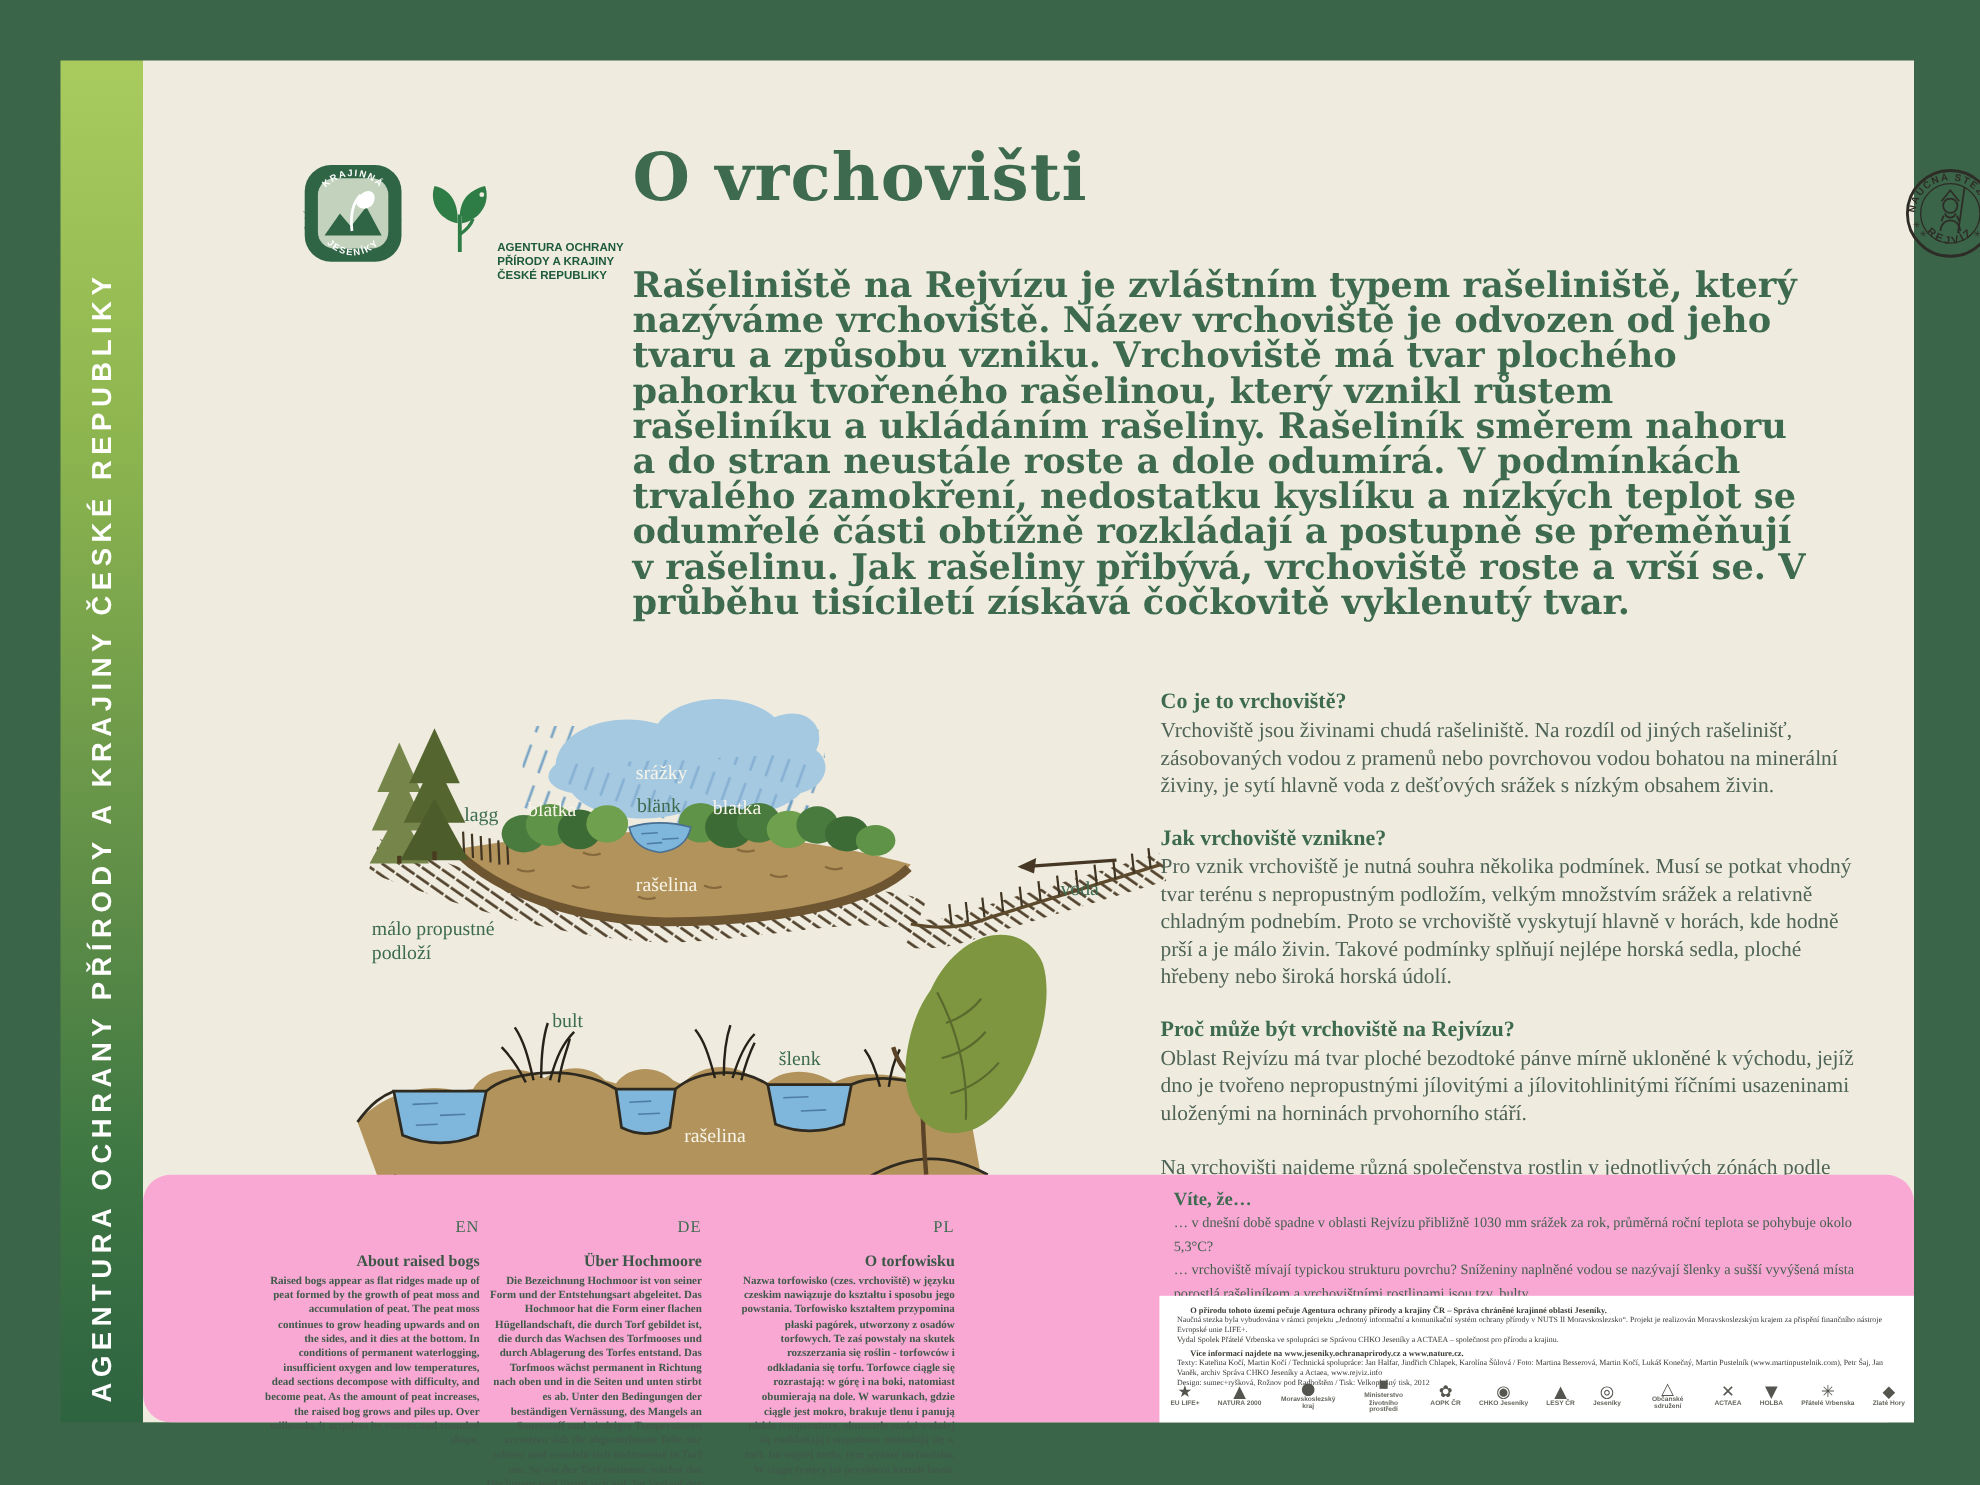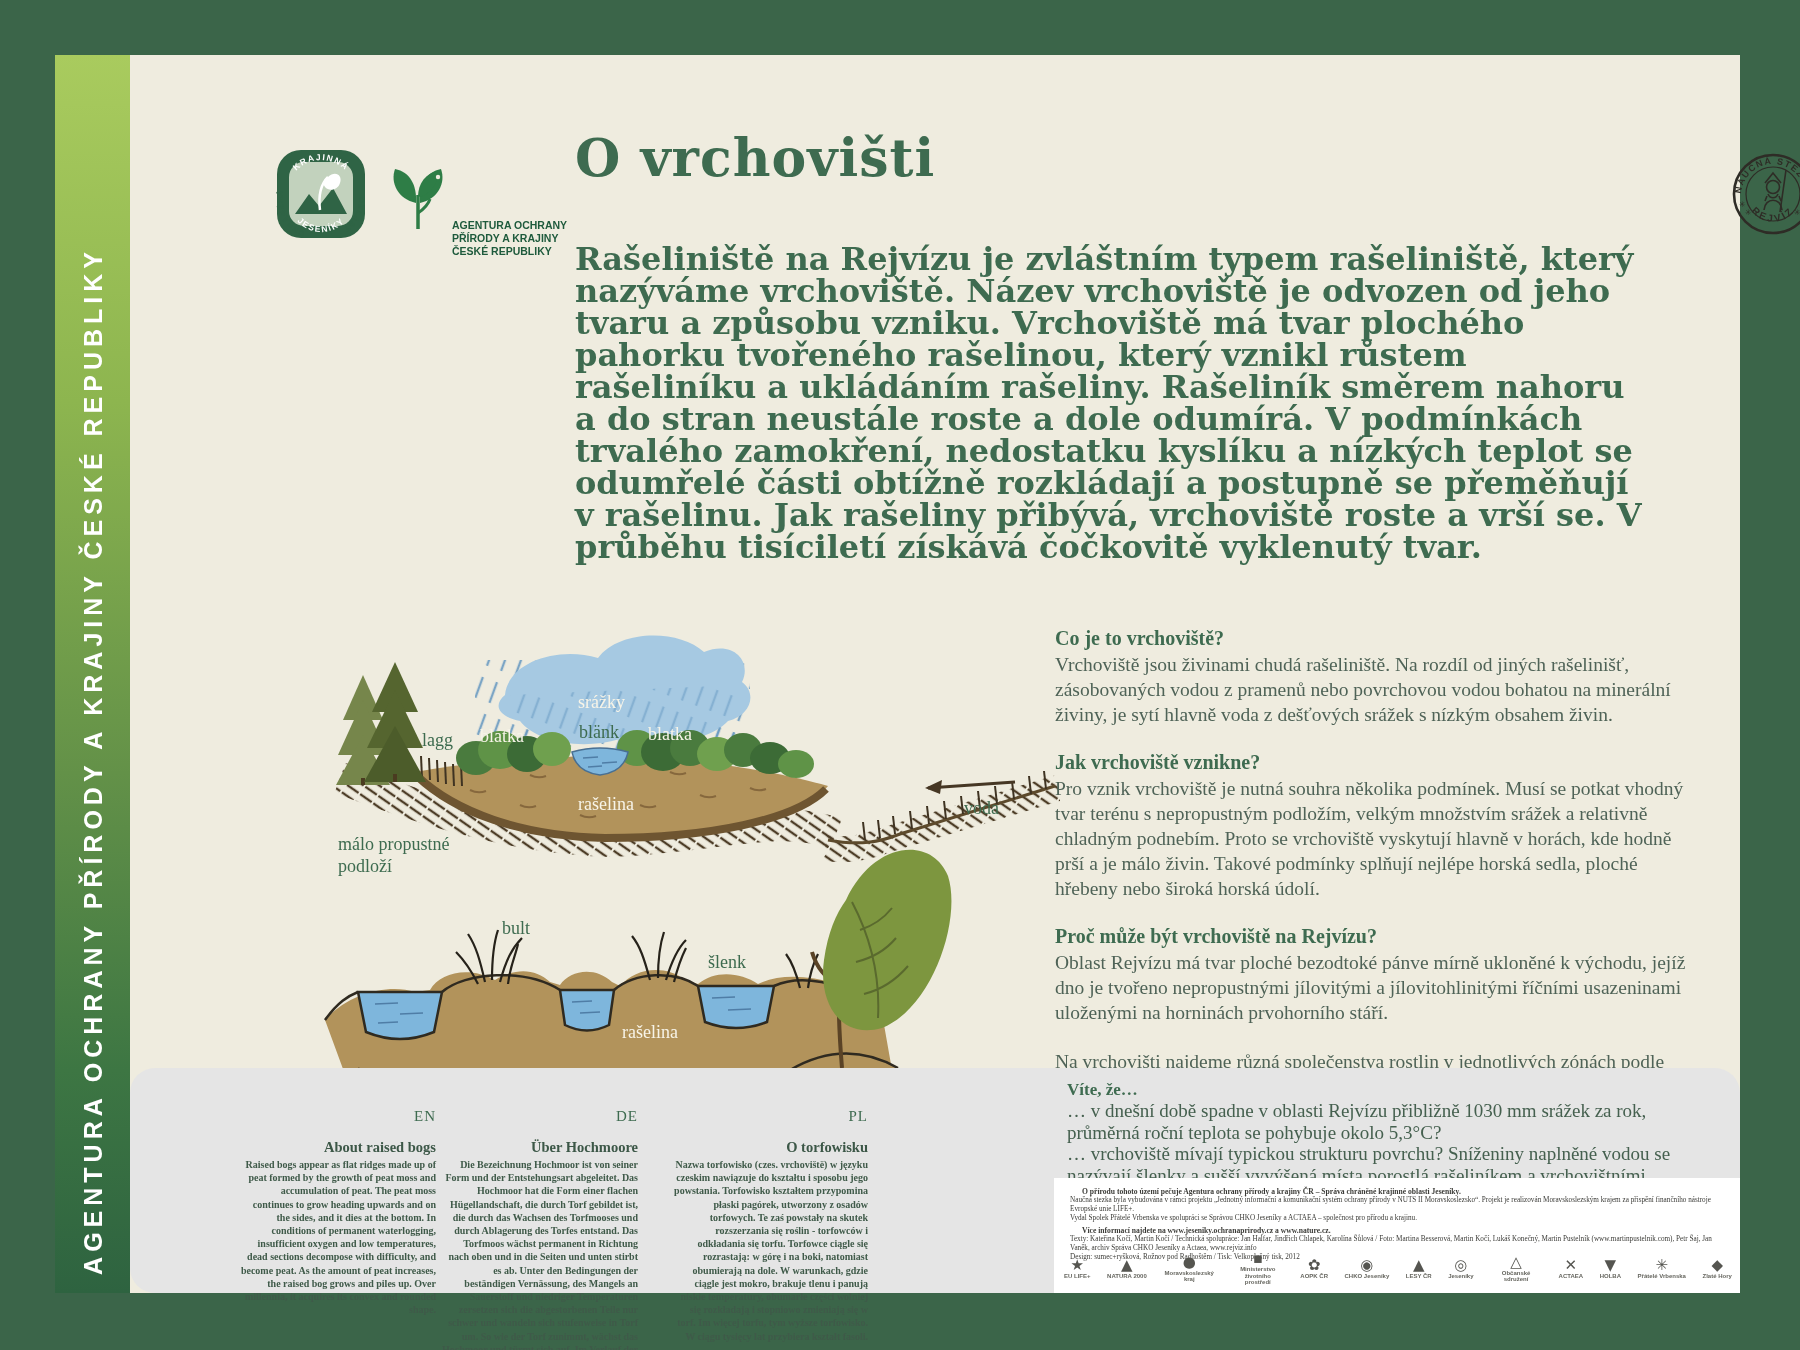--- a/index.html
+++ b/index.html
@@ -8,43 +8,43 @@
   
   .sidebar{position:absolute;left:55px;top:55px;width:75px;height:1238px;
            background:linear-gradient(to bottom,#a9cb5e 0%,#8db54f 28%,#639148 58%,#3d7643 82%,#2e6340 100%);}
   .sidebar-text{position:absolute;bottom:18px;left:50%;transform:translateX(-50%) rotate(180deg);
                 writing-mode:vertical-rl;white-space:nowrap;
                 font-family:"Liberation Sans",sans-serif;font-weight:bold;font-size:25px;
                 letter-spacing:5px;color:#ffffff;}
   
   .content{position:absolute;left:130px;top:55px;width:1610px;height:1238px;background:#efecdf;}
   .page-title{position:absolute;left:445px;top:72px;margin:0;font-family:"DejaVu Serif",serif;
-              font-weight:bold;font-size:52px;color:#3e6b50;letter-spacing:1px;}
+              font-weight:bold;font-size:60px;color:#3e6b50;letter-spacing:1px;}
   .intro{position:absolute;left:445px;top:188px;width:1078px;margin:0;
          font-family:"DejaVu Serif",serif;font-weight:bold;font-size:32px;line-height:32px;color:#3e6b50;}
   
   .chko-logo{position:absolute;left:145px;top:93px;}
   .aopk{position:absolute;left:252px;top:108px;width:170px;}
   .aopk-text{position:absolute;left:70px;top:56px;font-family:"Liberation Sans",sans-serif;
              font-weight:bold;font-size:10.5px;line-height:13px;color:#1e5a3c;white-space:nowrap;}
   .stamp{position:absolute;left:1601px;top:97px;}
   
   .diagram{position:absolute;left:150px;top:545px;}
   .diagram text{font-family:"Liberation Serif",serif;font-size:18px;}
   .lbl-g{fill:#3d6b4f;}
   .lbl-w{fill:#f7f4e8;}
   
   .qa{position:absolute;left:925px;top:572px;width:648px;}
   .qa-h{margin:0 0 2px 0;font-size:20px;font-weight:bold;color:#3e6b50;}
   .qa-b{margin:0 0 24px 0;font-size:19.5px;line-height:25px;color:#4f6357;}
   
-  .tanband{position:absolute;left:130px;top:1068px;width:1610px;height:225px;background:#e5e5e5;border-radius:25px;}
+  .tanband{position:absolute;left:130px;top:1068px;width:1610px;height:225px;background:#f9a8d4;border-radius:25px;}
   .facts{position:absolute;left:937px;top:12px;width:648px;color:#45604f;}
   .facts-h{margin:0;font-size:17px;font-weight:bold;color:#3e6b50;}
-  .facts-p{margin:0;font-size:19px;line-height:21.5px;}
+  .facts-p{margin:0;font-size:13px;line-height:21.5px;}
   .tcol{position:absolute;top:40px;width:196px;color:#3c5747;text-align:right;}
   .tcol .lang{margin:0 0 14px 0;font-size:15px;font-weight:normal;color:#3e6b50;letter-spacing:1px;}
   .tcol .ttl{margin:0 0 2px 0;font-size:14.5px;font-weight:bold;}
   .tcol .bdy{margin:0;font-size:10px;line-height:13.2px;font-weight:bold;color:#3f5a49;}
   .tcol-en{left:110px;} .tcol-de{left:312px;} .tcol-pl{left:542px;}
   
   .credits{position:absolute;left:1054px;top:1178px;width:686px;height:115px;background:#ffffff;
            box-sizing:border-box;padding:9px 12px 4px 16px;color:#3a3a36;}
   .cr{margin:0;font-size:7.2px;line-height:9px;}
   .cr.b{font-weight:bold;font-size:7.6px;margin-top:3px;padding-left:12px;}

